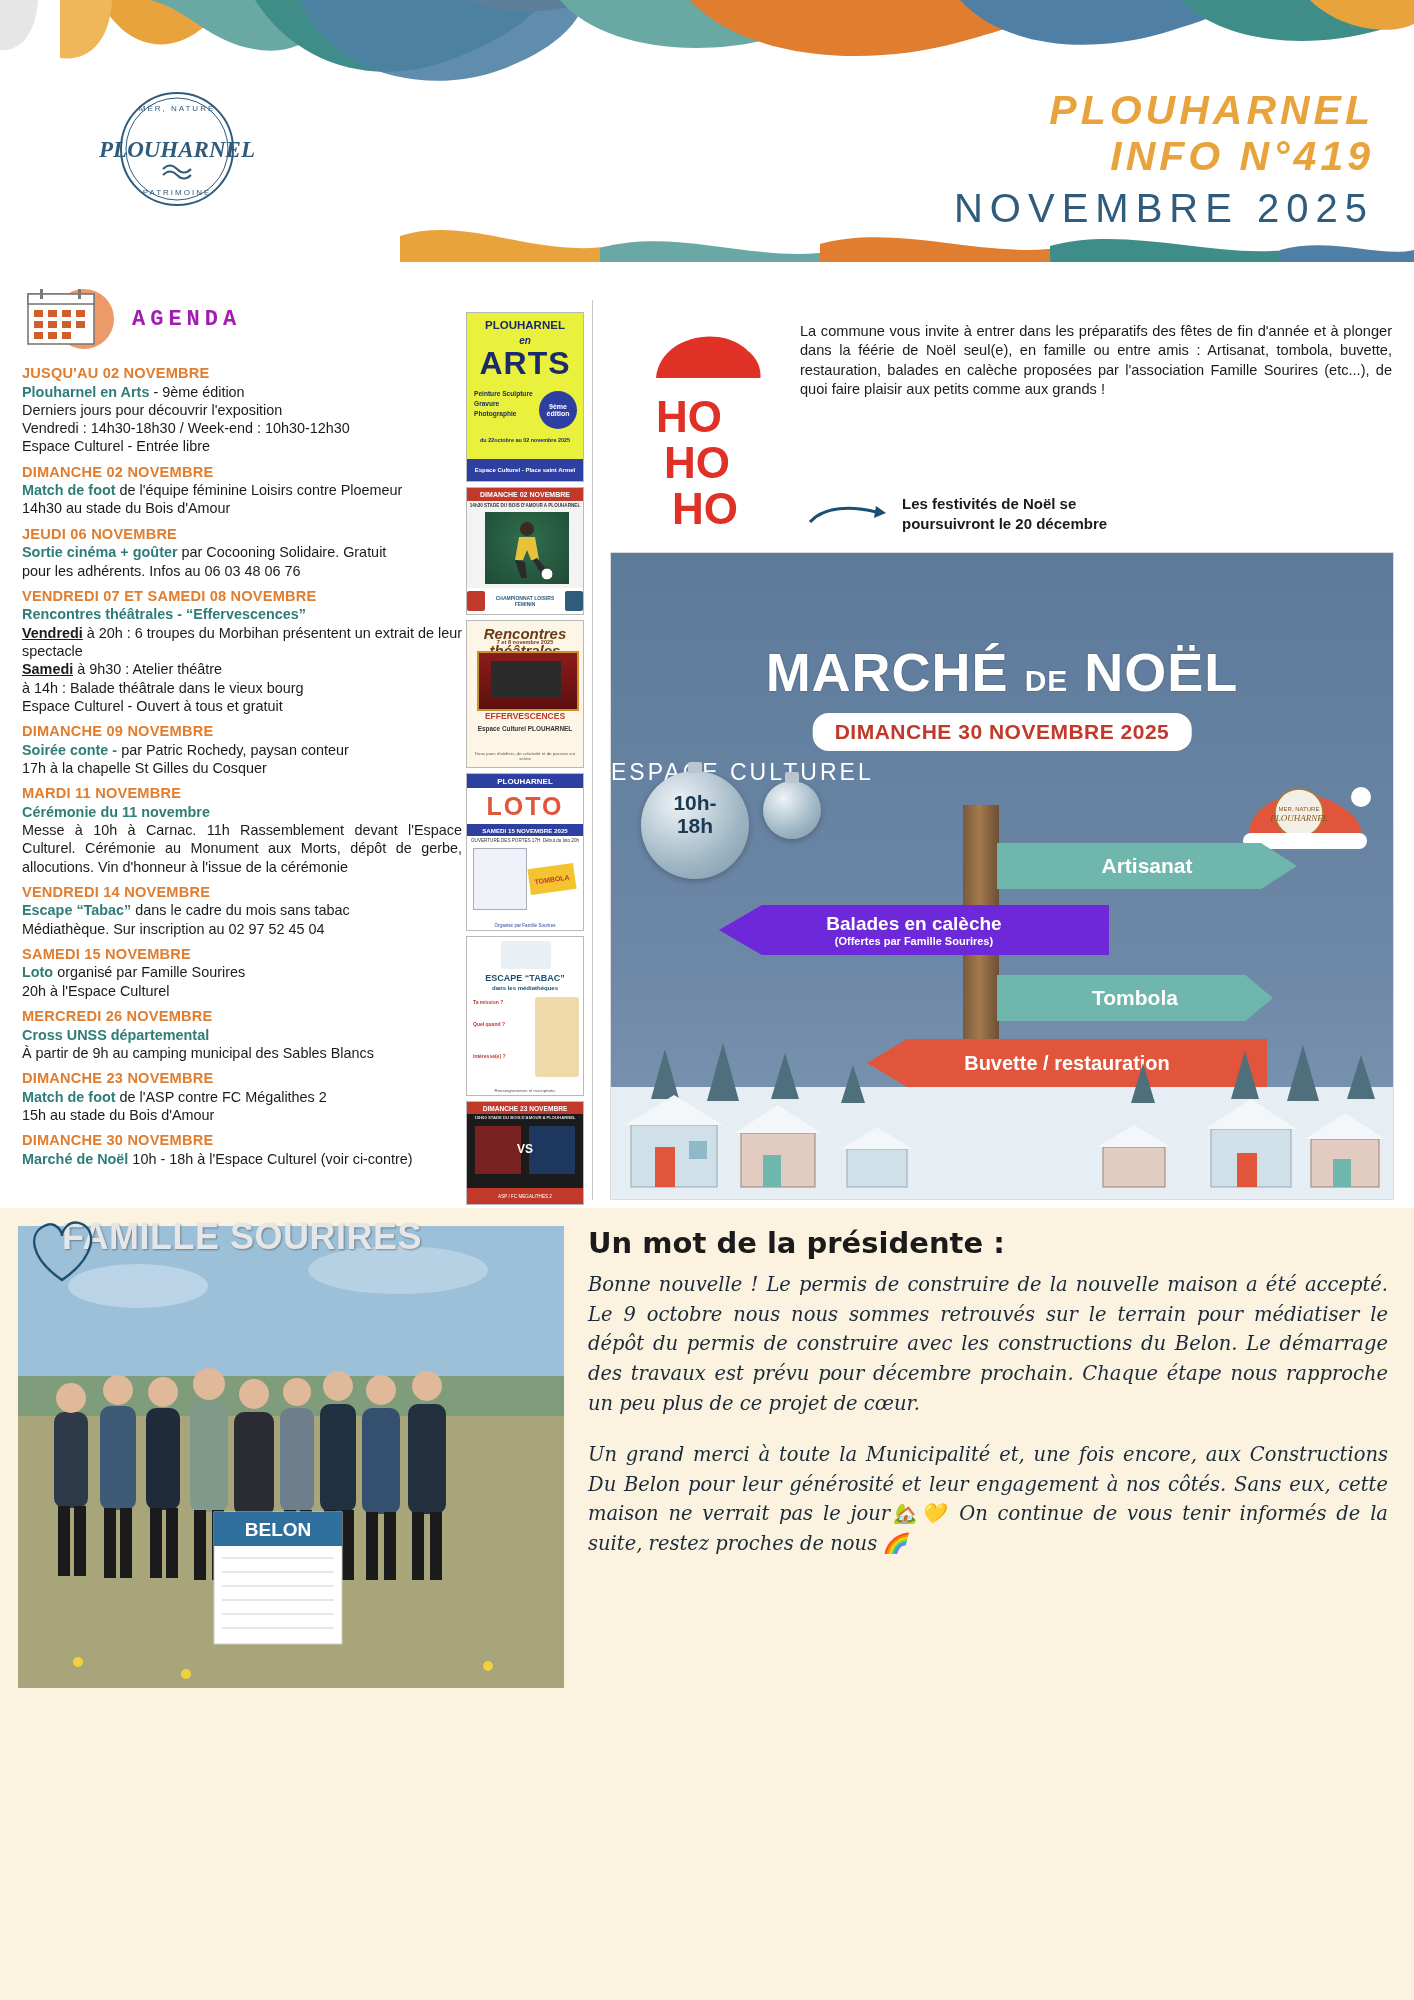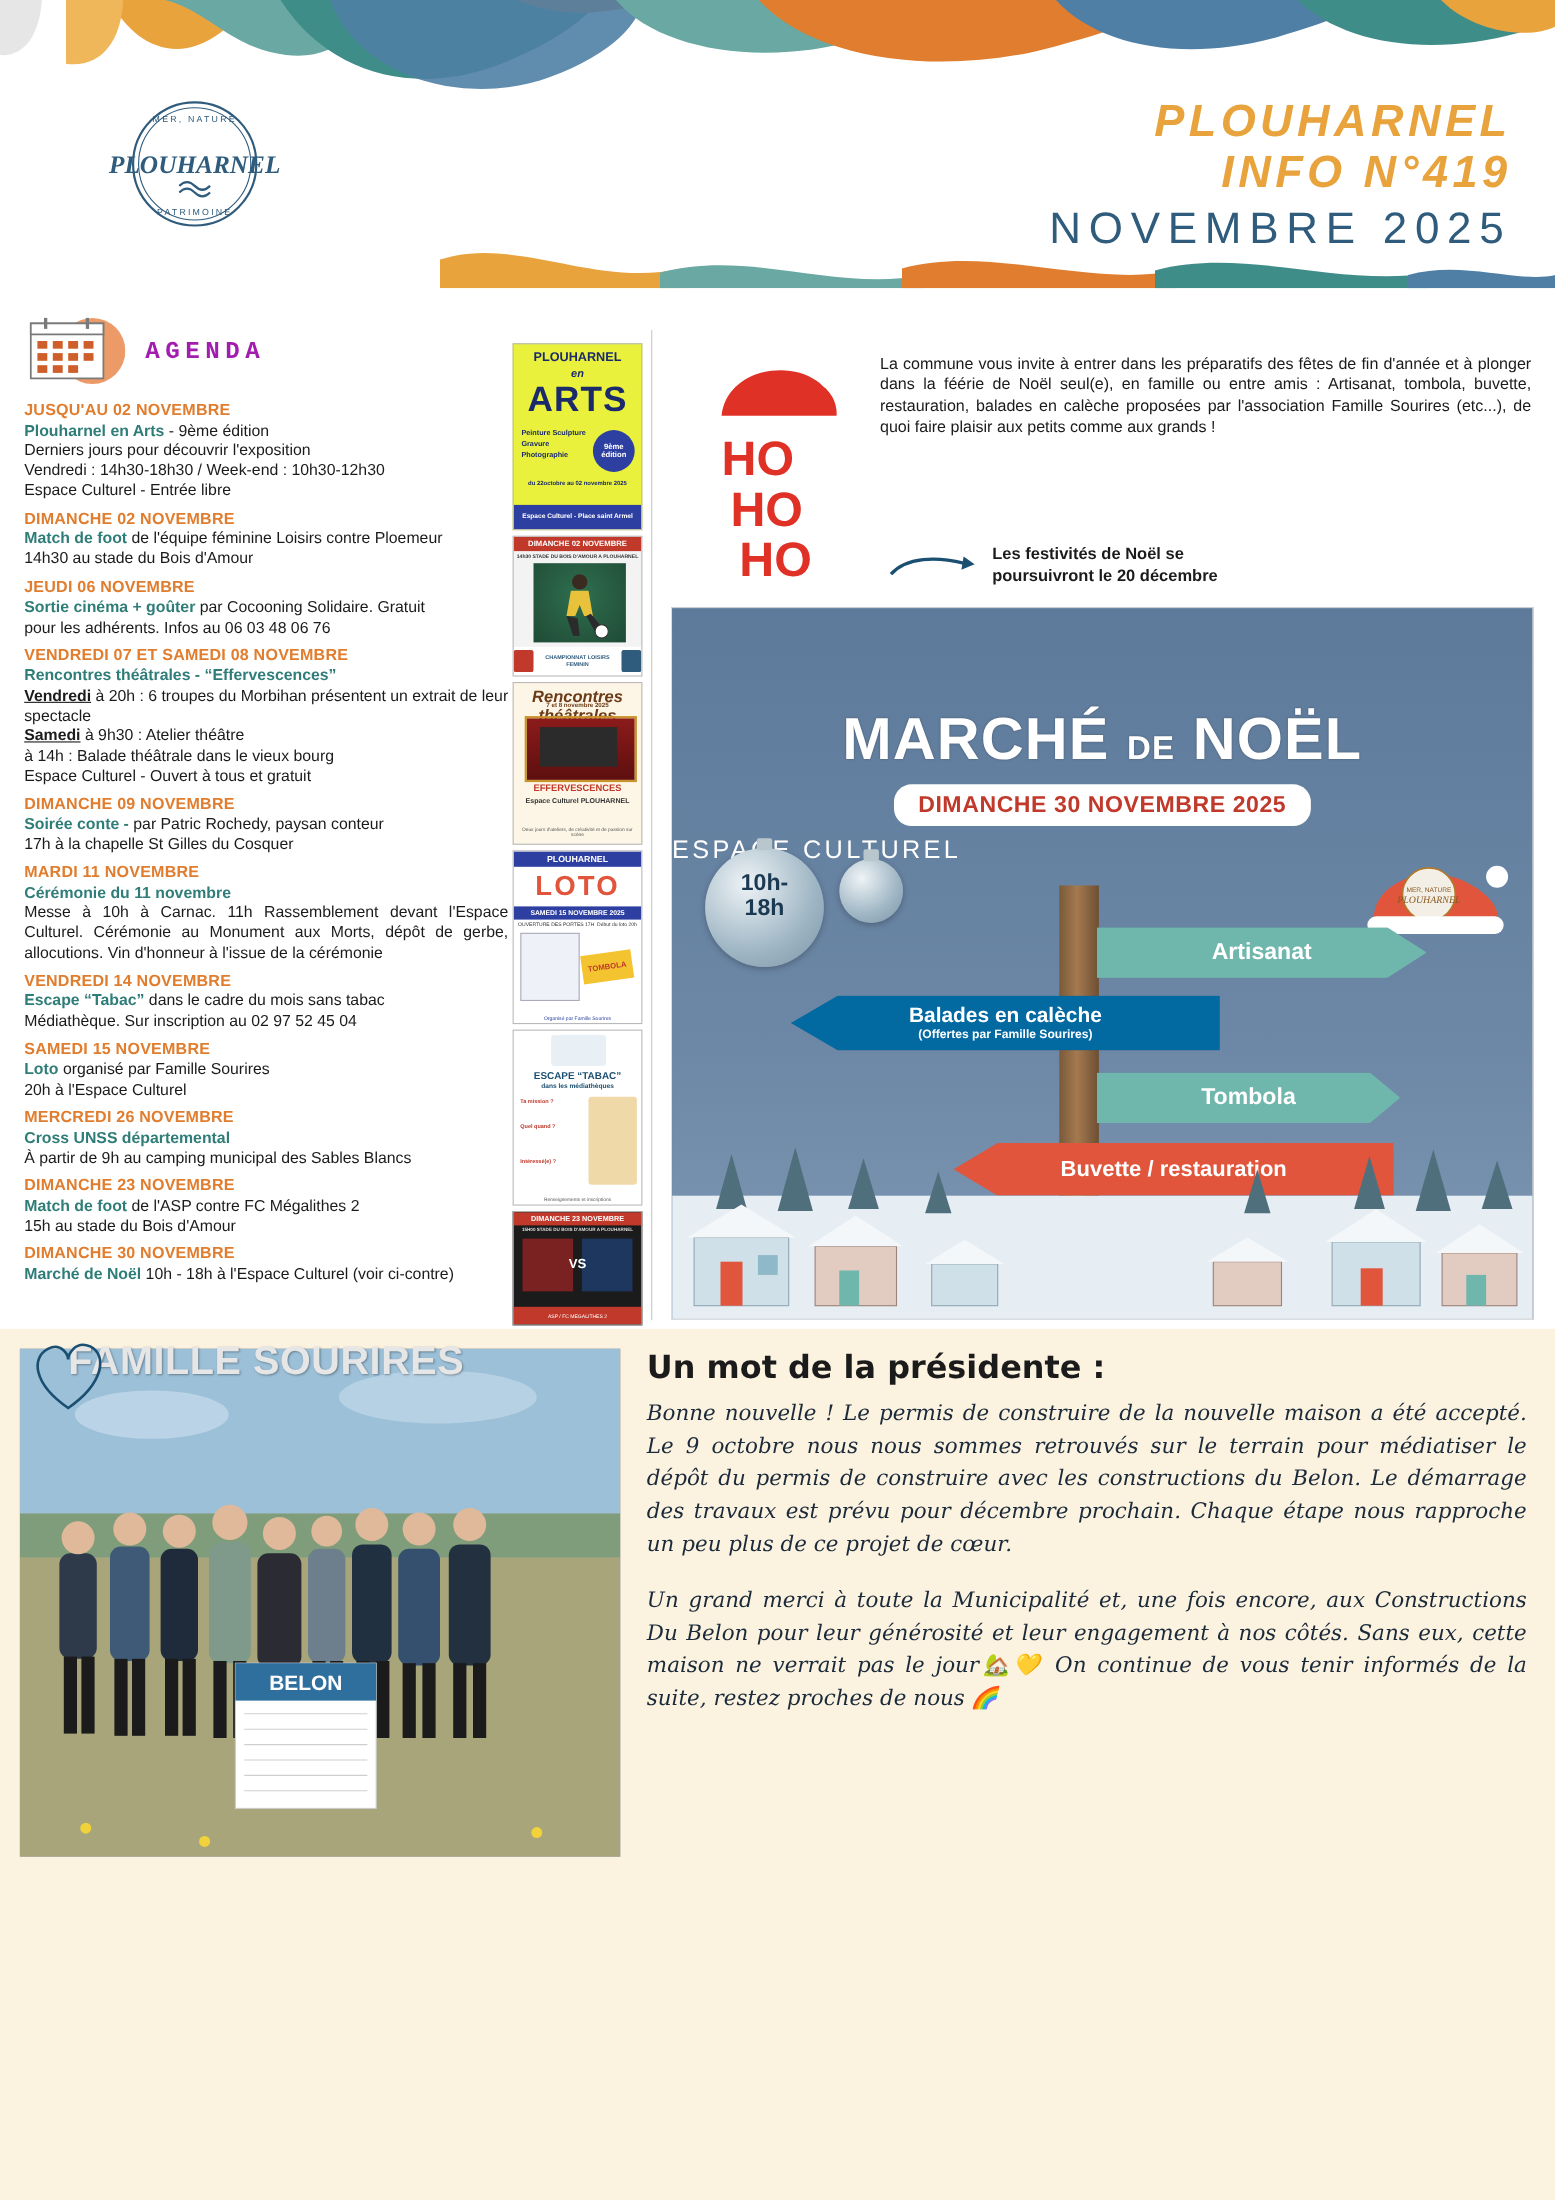--- a/index.html
+++ b/index.html
@@ -403,21 +403,21 @@
     <text x="64" y="50" font-family="Liberation Serif, serif" font-size="9" font-style="italic" fill="#8a5a1f" text-anchor="middle">PLOUHARNEL</text>
     <rect x="8" y="62" width="124" height="16" rx="8" fill="#ffffff"></rect>
     <circle cx="126" cy="26" r="10" fill="#ffffff"></circle>
   </svg>
 
   <div class="signpost"></div>
 
   <div class="sign" style="left:386px;top:290px;width:300px;height:46px;background:#6fb6ad;font-size:21px;clip-path:polygon(0 0,88% 0,100% 50%,88% 100%,0 100%)">
     <span>Artisanat</span>
   </div>
-  <div class="sign" style="left:108px;top:352px;width:390px;height:50px;background:#0369a1;font-size:19px;flex-direction:column;justify-content:center;clip-path:polygon(0 50%,11% 0,100% 0,100% 100%,11% 100%)">
+  <div class="sign" style="left:108px;top:352px;width:390px;height:50px;background:#6d28d9;font-size:19px;flex-direction:column;justify-content:center;clip-path:polygon(0 50%,11% 0,100% 0,100% 100%,11% 100%)">
     <span>Balades en calèche</span>
     <span class="sub">(Offertes par Famille Sourires)</span>
   </div>
   <div class="sign" style="left:386px;top:422px;width:276px;height:46px;background:#6fb6ad;font-size:21px;clip-path:polygon(0 0,90% 0,100% 50%,90% 100%,0 100%)">
     <span>Tombola</span>
   </div>
   <div class="sign" style="left:256px;top:486px;width:400px;height:48px;background:#e0553b;font-size:20px;clip-path:polygon(0 50%,10% 0,100% 0,100% 100%,10% 100%)">
     <span>Buvette / restauration</span>
   </div>
 

